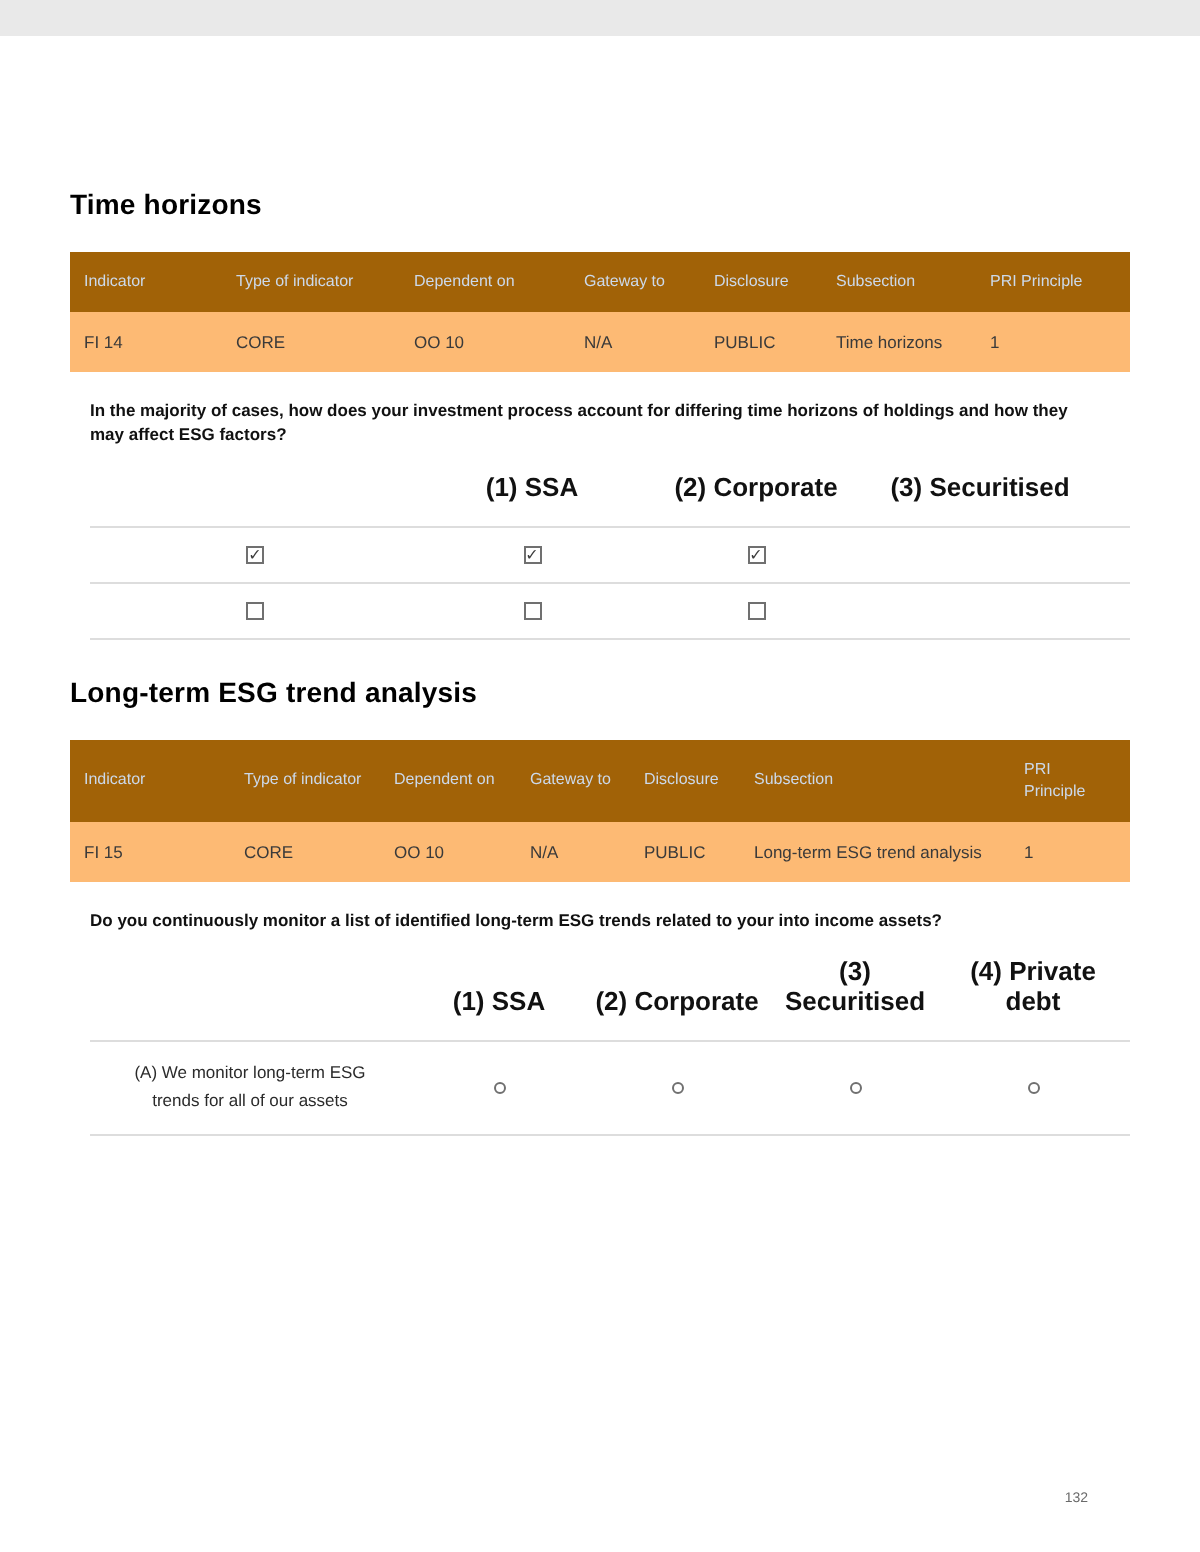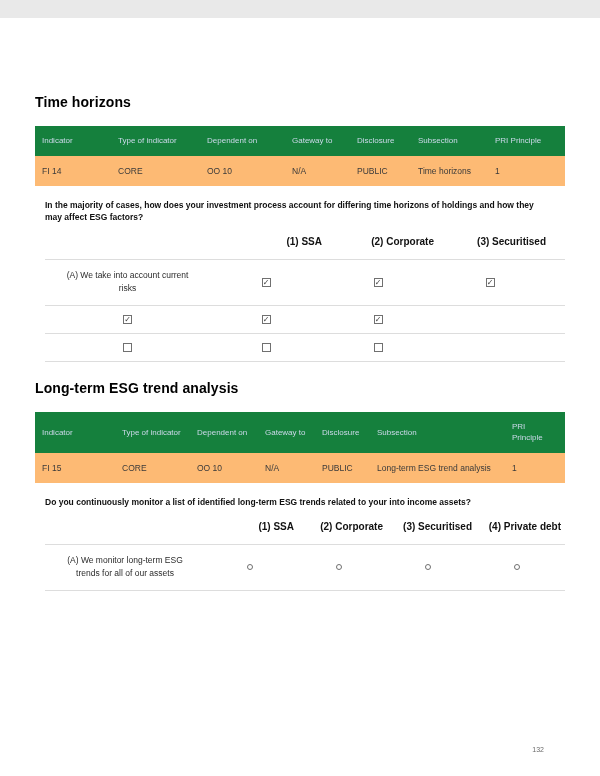--- a/index.html
+++ b/index.html
@@ -30,21 +30,21 @@
   }
   .doc-section + .doc-section .section-heading { margin-top: 18px; }
 
   
   .info-table {
     border-collapse: collapse;
     table-layout: fixed;
     width: 530px;
   }
   .info-table th {
-    background: #15803d;
+    background: #a16207;
     color: #ccd9ea;
     font-weight: normal;
     font-size: 8px;
     text-align: left;
     padding: 9px 7px;
     vertical-align: middle;
     line-height: 1.45;
   }
   .info-table td {
     background: #fdba74;
@@ -79,22 +79,22 @@
   }
   .matrix.cols-3 .matrix-row { grid-template-columns: 165px repeat(3, 112px); }
   .matrix.cols-4 .matrix-row { grid-template-columns: 160px repeat(4, 89px); }
   .matrix-row.matrix-head {
     border-top: none;
     padding: 6px 0 12px 0;
     align-items: end;
   }
   .matrix-row:last-child { border-bottom: 1px solid #dddddd; }
   .m-col-head {
-    text-align: right;
-    font-size: 10px;
+    text-align: center;
+    font-size: 13px;
     font-weight: bold;
     color: #111111;
   }
   .m-label {
     font-size: 8.5px;
     color: #2b2b2b;
     text-align: center;
     padding: 0 14px;
     line-height: 1.6;
   }
@@ -185,32 +185,20 @@
           </table>
           <p class="question">In the majority of cases, how does your investment process account for differing time horizons of holdings and how they may affect ESG factors?</p>
           <div class="matrix cols-3">
             <div class="matrix-row matrix-head">
               <div class="m-label"></div>
               <div class="m-col-head">(1) SSA</div>
               <div class="m-col-head">(2) Corporate</div>
               <div class="m-col-head">(3) Securitised</div>
             </div>
             <div class="matrix-row">
-              <div class="m-label">(A) We take into account current risks</div>
-              <div class="m-cell">
-                <span class="checkbox is-checked"></span>
-              </div>
-              <div class="m-cell">
-                <span class="checkbox is-checked"></span>
-              </div>
-              <div class="m-cell">
-                <span class="checkbox is-checked"></span>
-              </div>
-            </div>
-            <div class="matrix-row">
               <div class="m-cell">
                 <span class="checkbox is-checked"></span>
               </div>
               <div class="m-cell">
                 <span class="checkbox is-checked"></span>
               </div>
               <div class="m-cell">
                 <span class="checkbox is-checked"></span>
               </div>
             </div>

